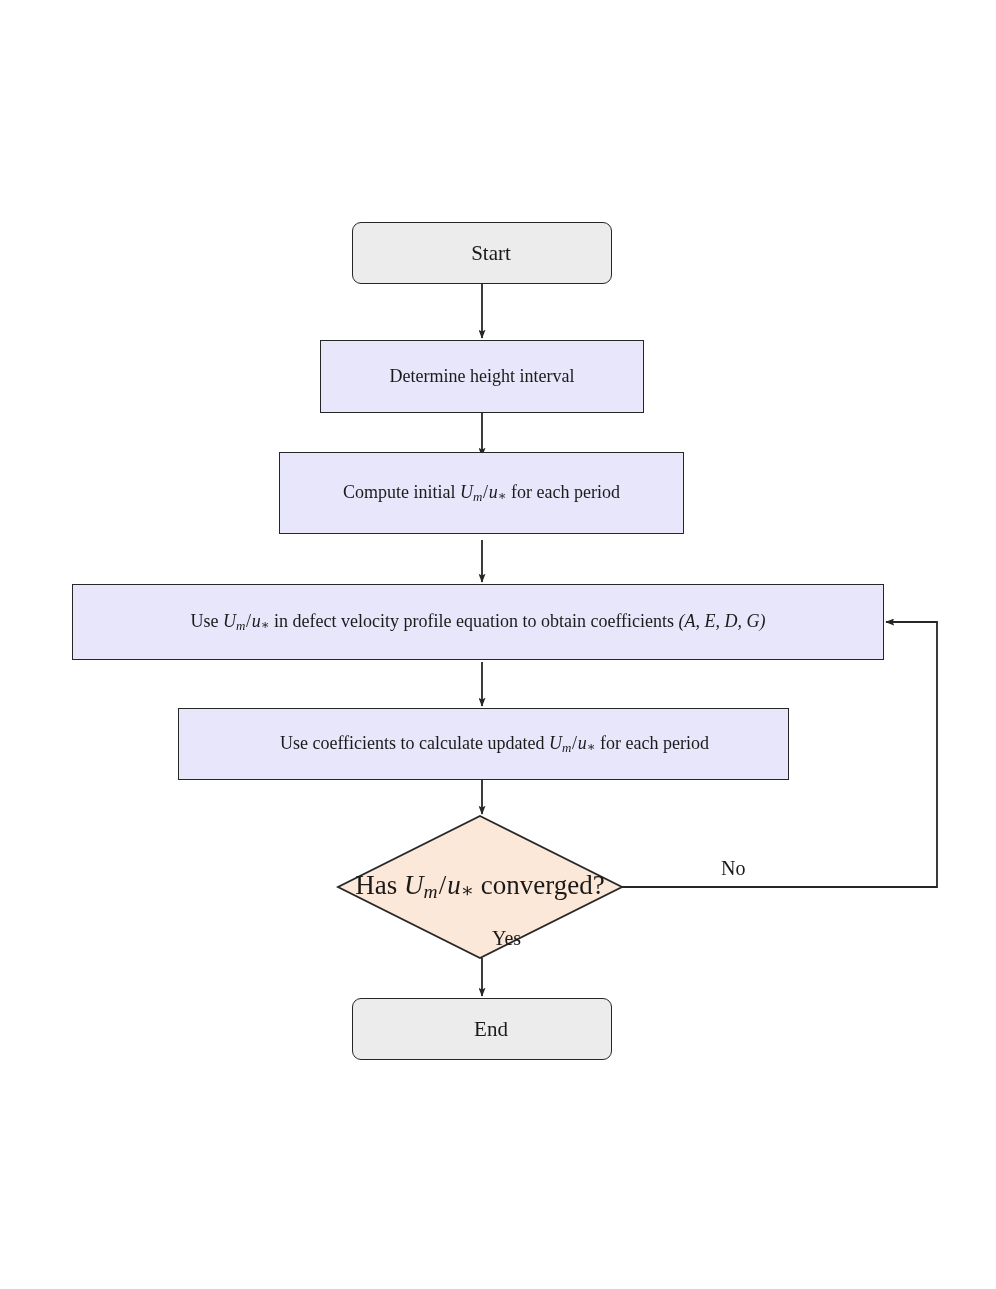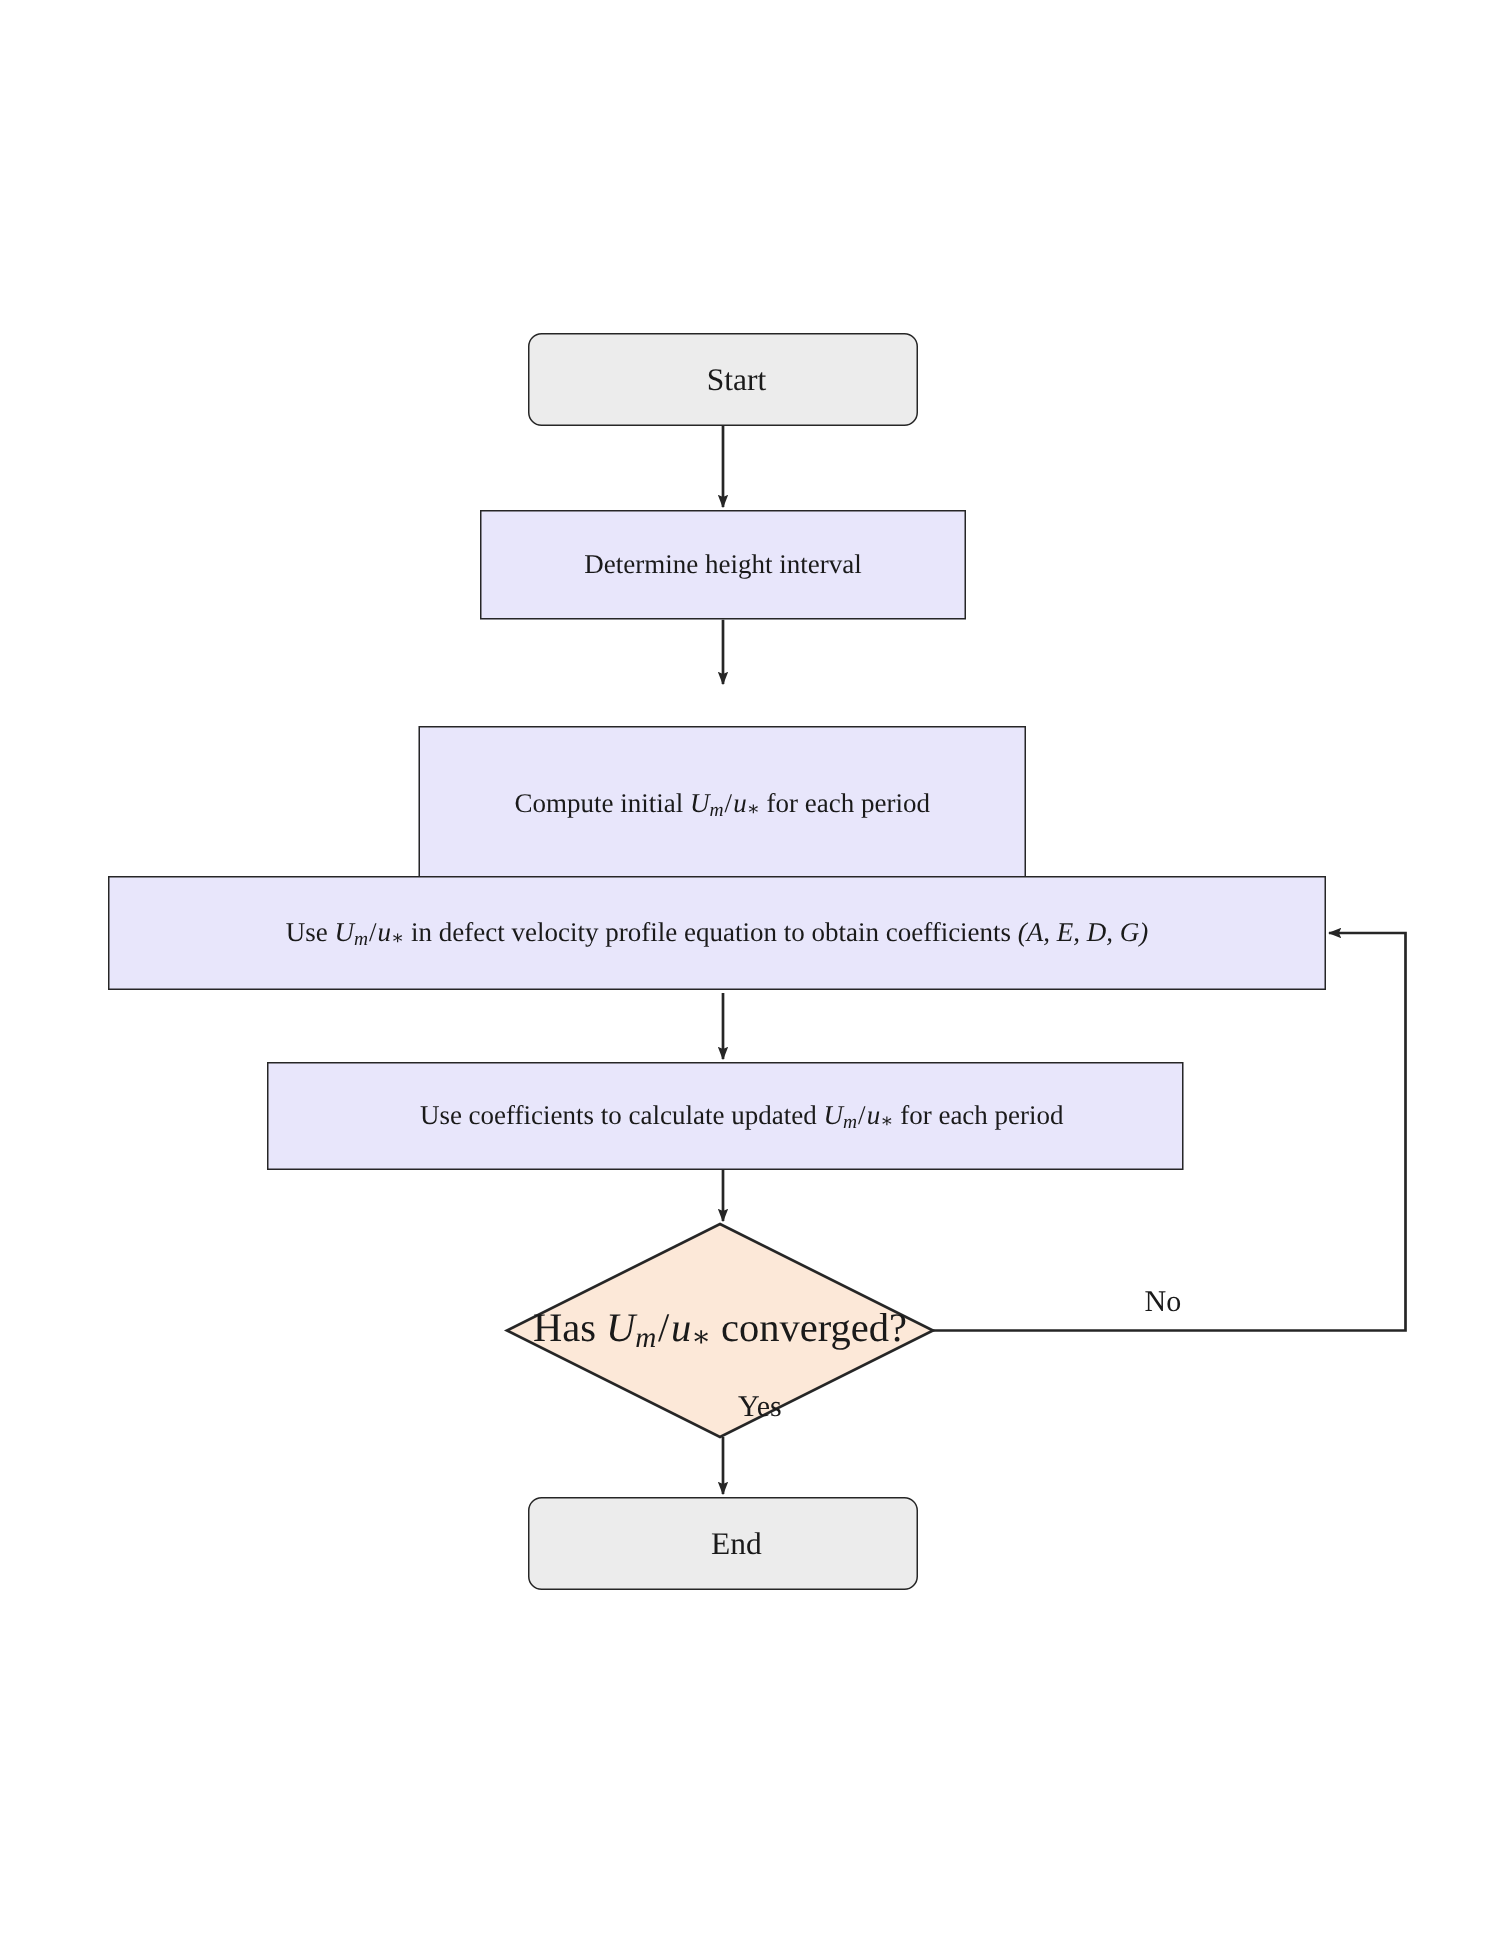--- a/index.html
+++ b/index.html
@@ -108,37 +108,37 @@
   </svg>
 
   <div class="node node-terminal" style="left:352px; top:222px; width:260px; height:62px;">
     <span>Start</span>
   </div>
 
   <div class="node node-process" style="left:320px; top:340px; width:324px; height:73px;">
     <span>Determine height interval</span>
   </div>
 
-  <div class="node node-process" style="left:279px; top:484px; width:405px; height:104px;">
+  <div class="node node-process" style="left:279px; top:452px; width:405px; height:82px;">
     <span class="nowrap"><span>Compute initial </span><span class="mathvar">U</span><span class="mathsub">m</span><span class="slash">/</span><span class="mathvar">u</span><span class="mathsub-up">∗</span><span> for each period</span></span>
   </div>
 
   <div class="node node-process" style="left:72px; top:584px; width:812px; height:76px;justify-content:center;">
     <span class="nowrap"><span>Use </span><span class="mathvar">U</span><span class="mathsub">m</span><span class="slash">/</span><span class="mathvar">u</span><span class="mathsub-up">∗</span><span> in defect velocity profile equation to obtain coefficients </span><span class="mathvar">(A, E, D, G)</span></span>
   </div>
 
   <div class="node node-process" style="left:178px; top:708px; width:611px; height:72px;padding-left:36px;">
     <span class="nowrap"><span>Use coefficients to calculate updated </span><span class="mathvar">U</span><span class="mathsub">m</span><span class="slash">/</span><span class="mathvar">u</span><span class="mathsub-up">∗</span><span> for each period</span></span>
   </div>
 
   <div class="node-decision-label" style="left:338px; top:862px; width:284px; height:50px;">
     <span class="nowrap"><span>Has </span><span class="mathvar">U</span><span class="mathsub">m</span><span class="slash">/</span><span class="mathvar">u</span><span class="mathsub-up">∗</span><span> converged?</span></span>
   </div>
 
-  <div class="edge-label" style="left:763px; top:857px;">
+  <div class="edge-label" style="left:721px; top:857px;">
     <span>No</span>
   </div>
 
   <div class="edge-label" style="left:492px; top:927px;">
     <span>Yes</span>
   </div>
 
   <div class="node node-terminal" style="left:352px; top:998px; width:260px; height:62px;font-family:Liberation Serif, serif;">
     <span>End</span>
   </div>

